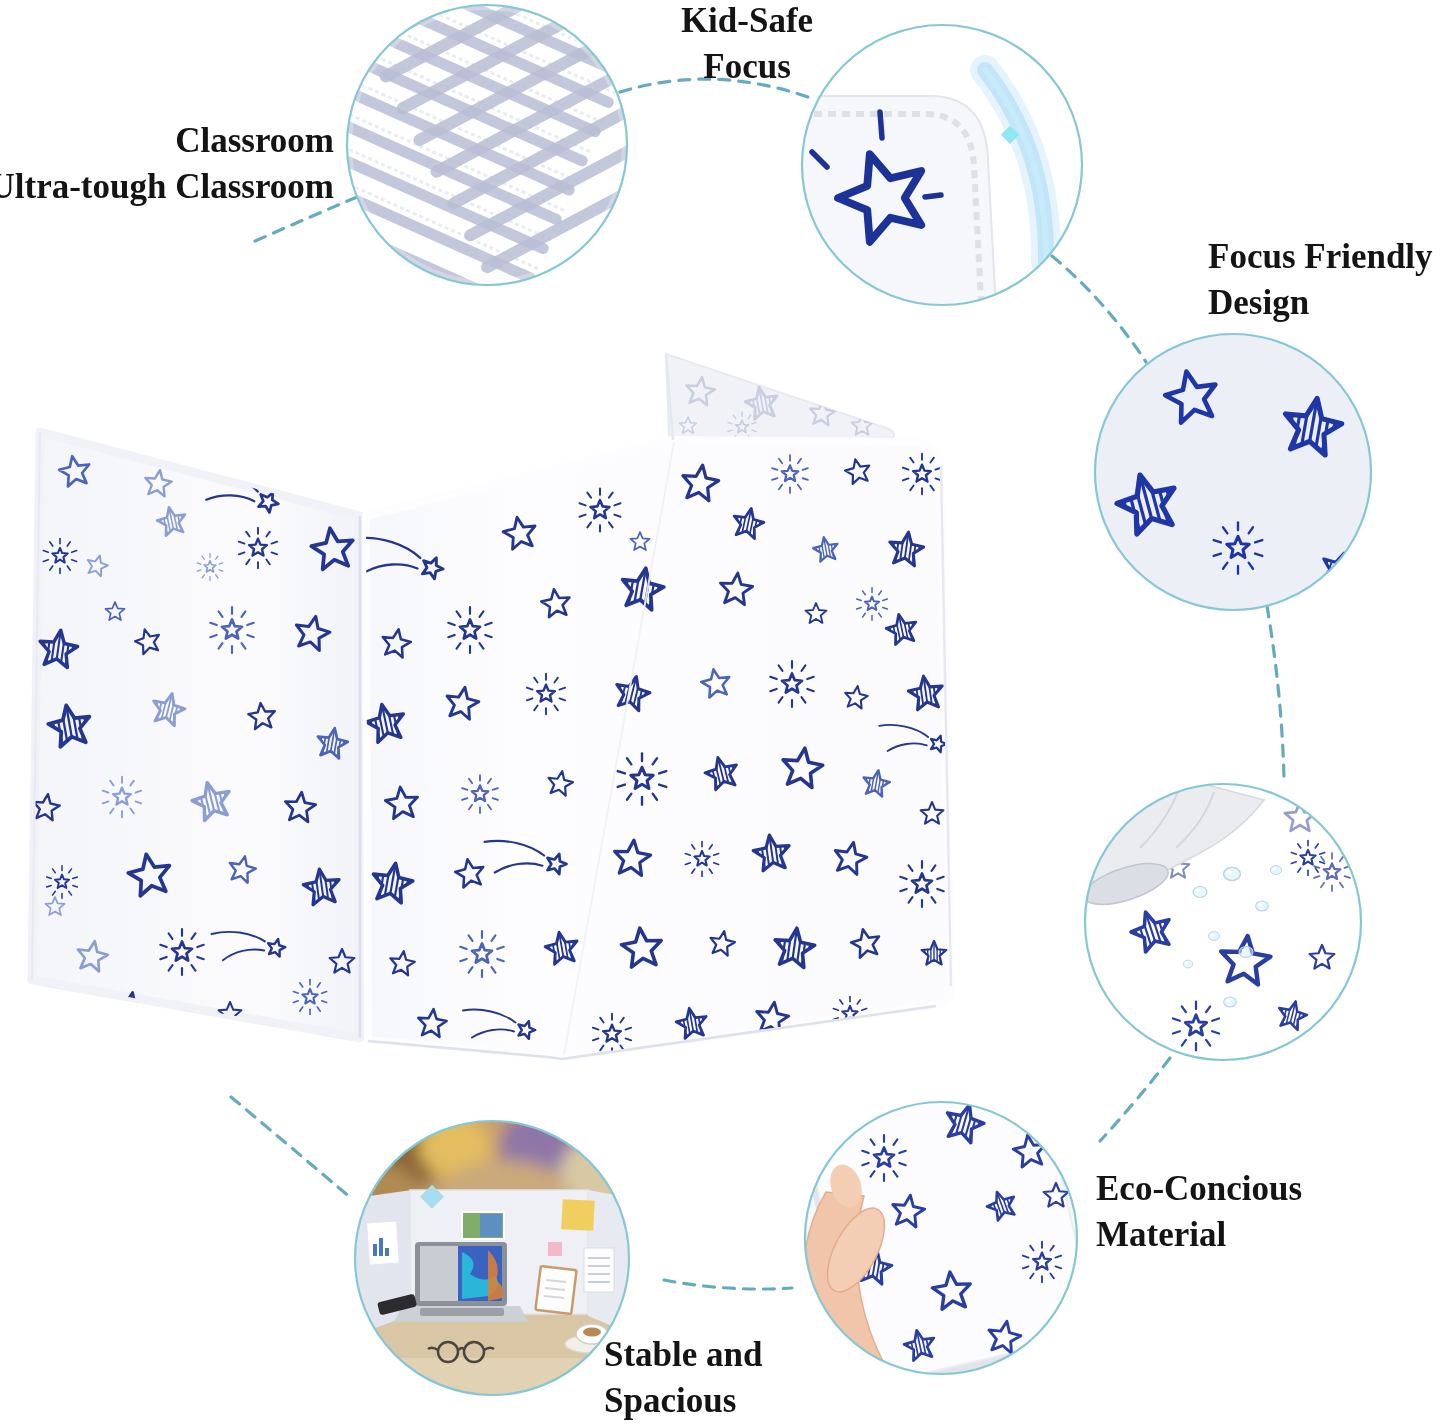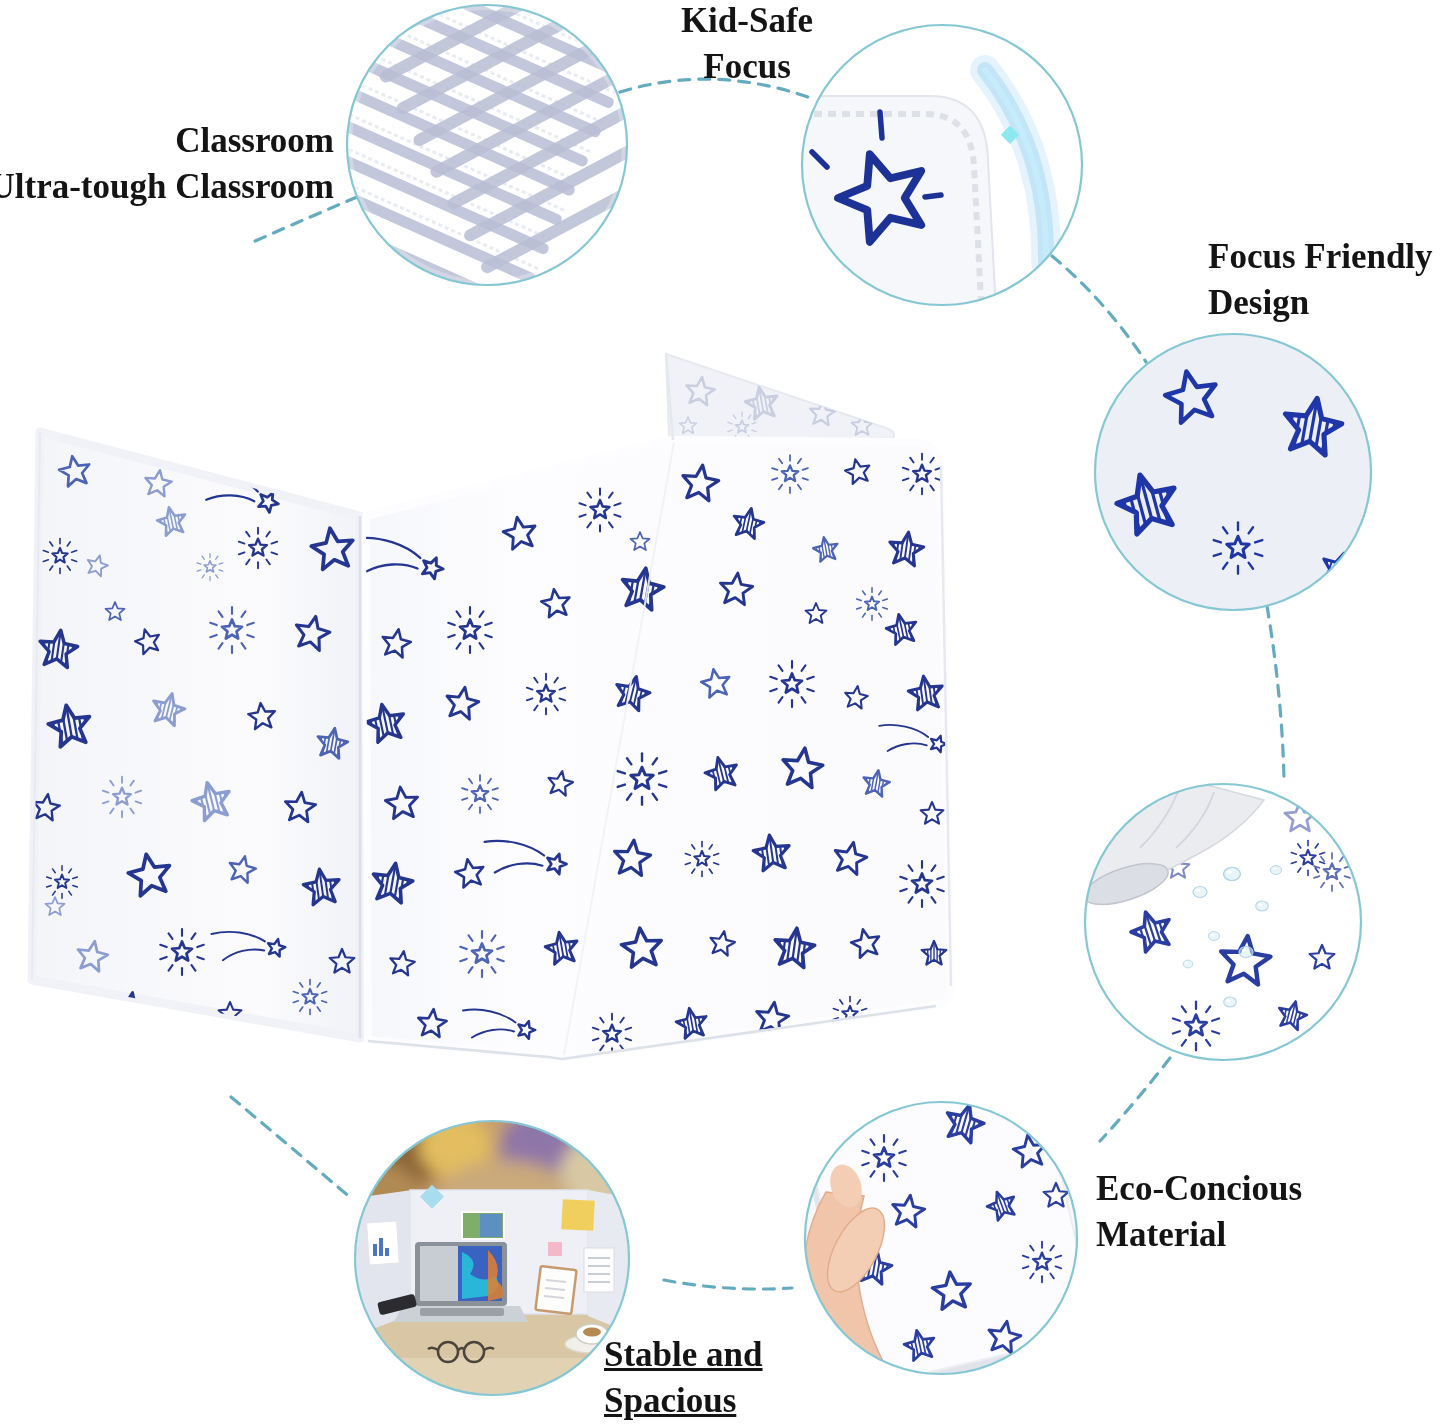--- a/index.html
+++ b/index.html
@@ -6,21 +6,21 @@
   .stage{position:relative;width:1445px;height:1426px;background:#ffffff;overflow:hidden;
          font-family:"Liberation Serif",serif;}
   .stage svg{position:absolute;left:0;top:0;}
   .lbl{position:absolute;font-weight:700;font-size:35px;line-height:46px;color:#141414;
        white-space:nowrap;}
   #lbl-material{top:102px;right:1111px;text-align:right;margin-top:16px;}
   #lbl-edges{top:-2px;left:622px;width:250px;text-align:center;}
   #lbl-focus{top:234px;left:1208px;}
   #lbl-erasable{top:700px;left:1284px;}
   #lbl-eco{top:1146px;left:1096px;margin-top:20px;}
-  #lbl-stable{top:1332px;left:604px;text-decoration:underline;}
+  #lbl-stable{top:1332px;left:604px;}
 </style>
 </head>
 <body>
 
 <div class="stage">
 
 <svg width="1445" height="1426" viewBox="0 0 1445 1426">
   <defs>
     <path id="starp" d="M0,-10 L2.65,-3.64 L9.51,-3.09 L4.28,1.39 L5.88,8.09 L0,4.5 L-5.88,8.09 L-4.28,1.39 L-9.51,-3.09 L-2.65,-3.64 Z"></path>
     <clipPath id="sc">

